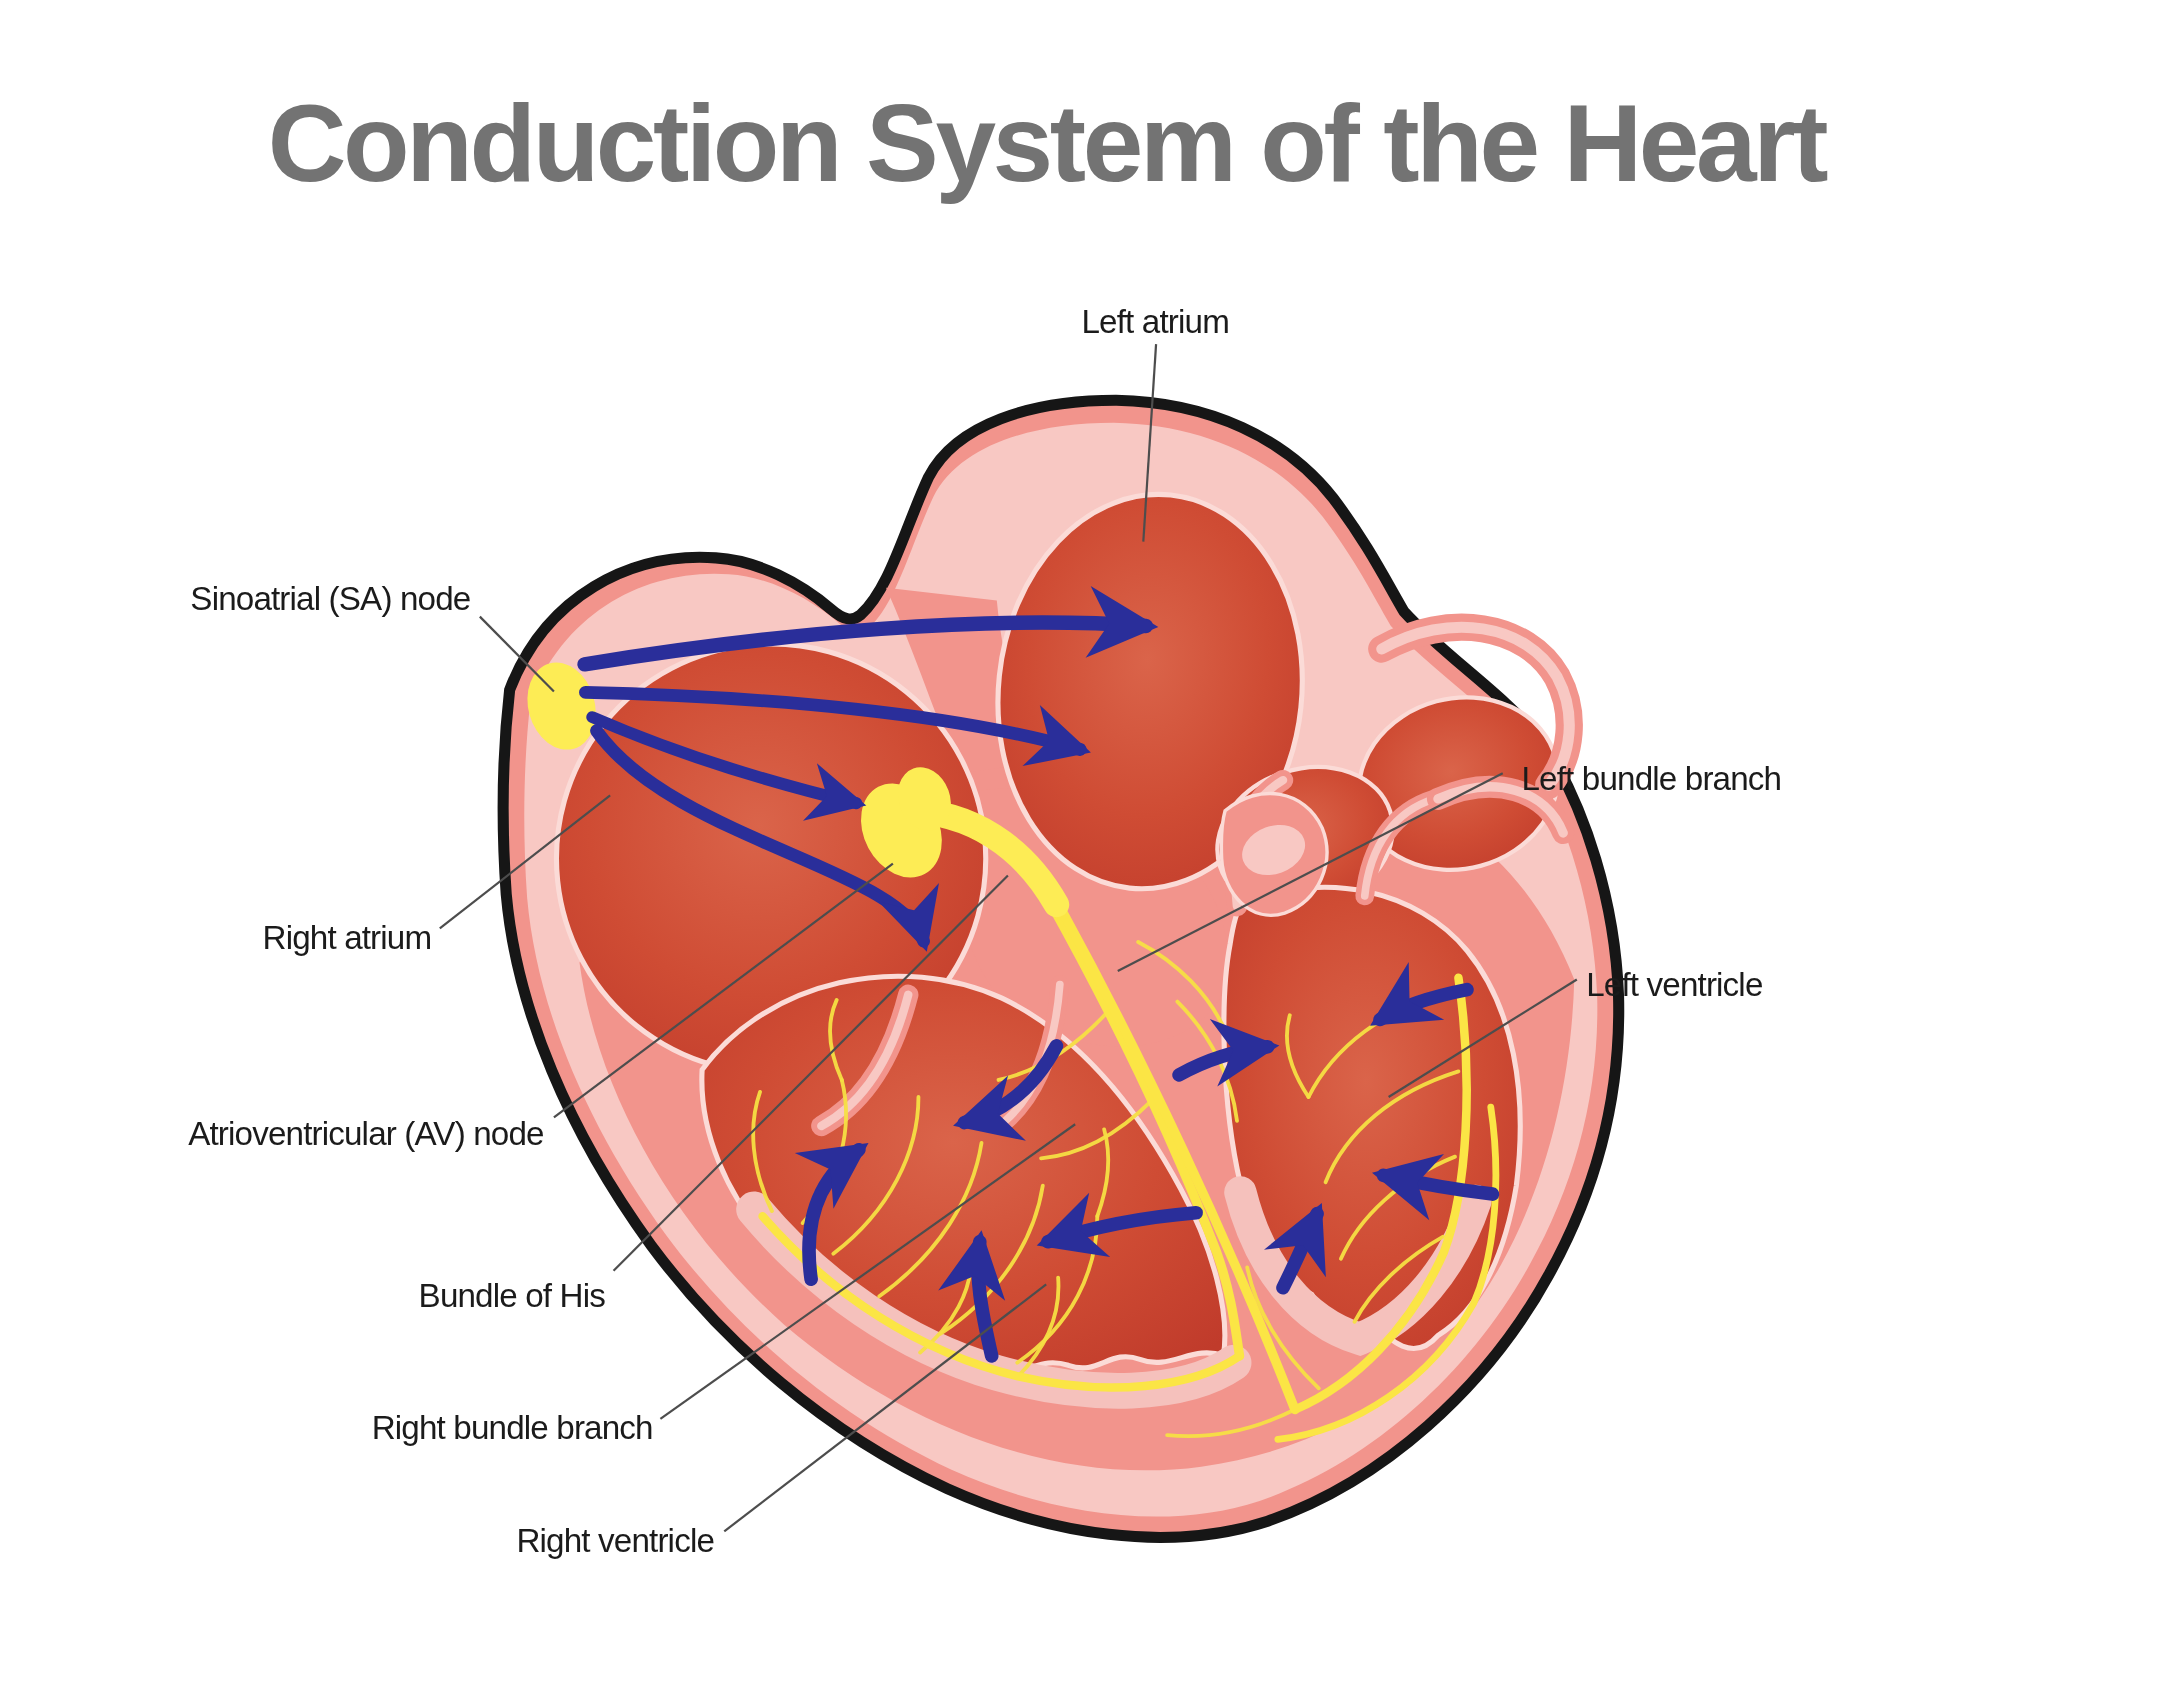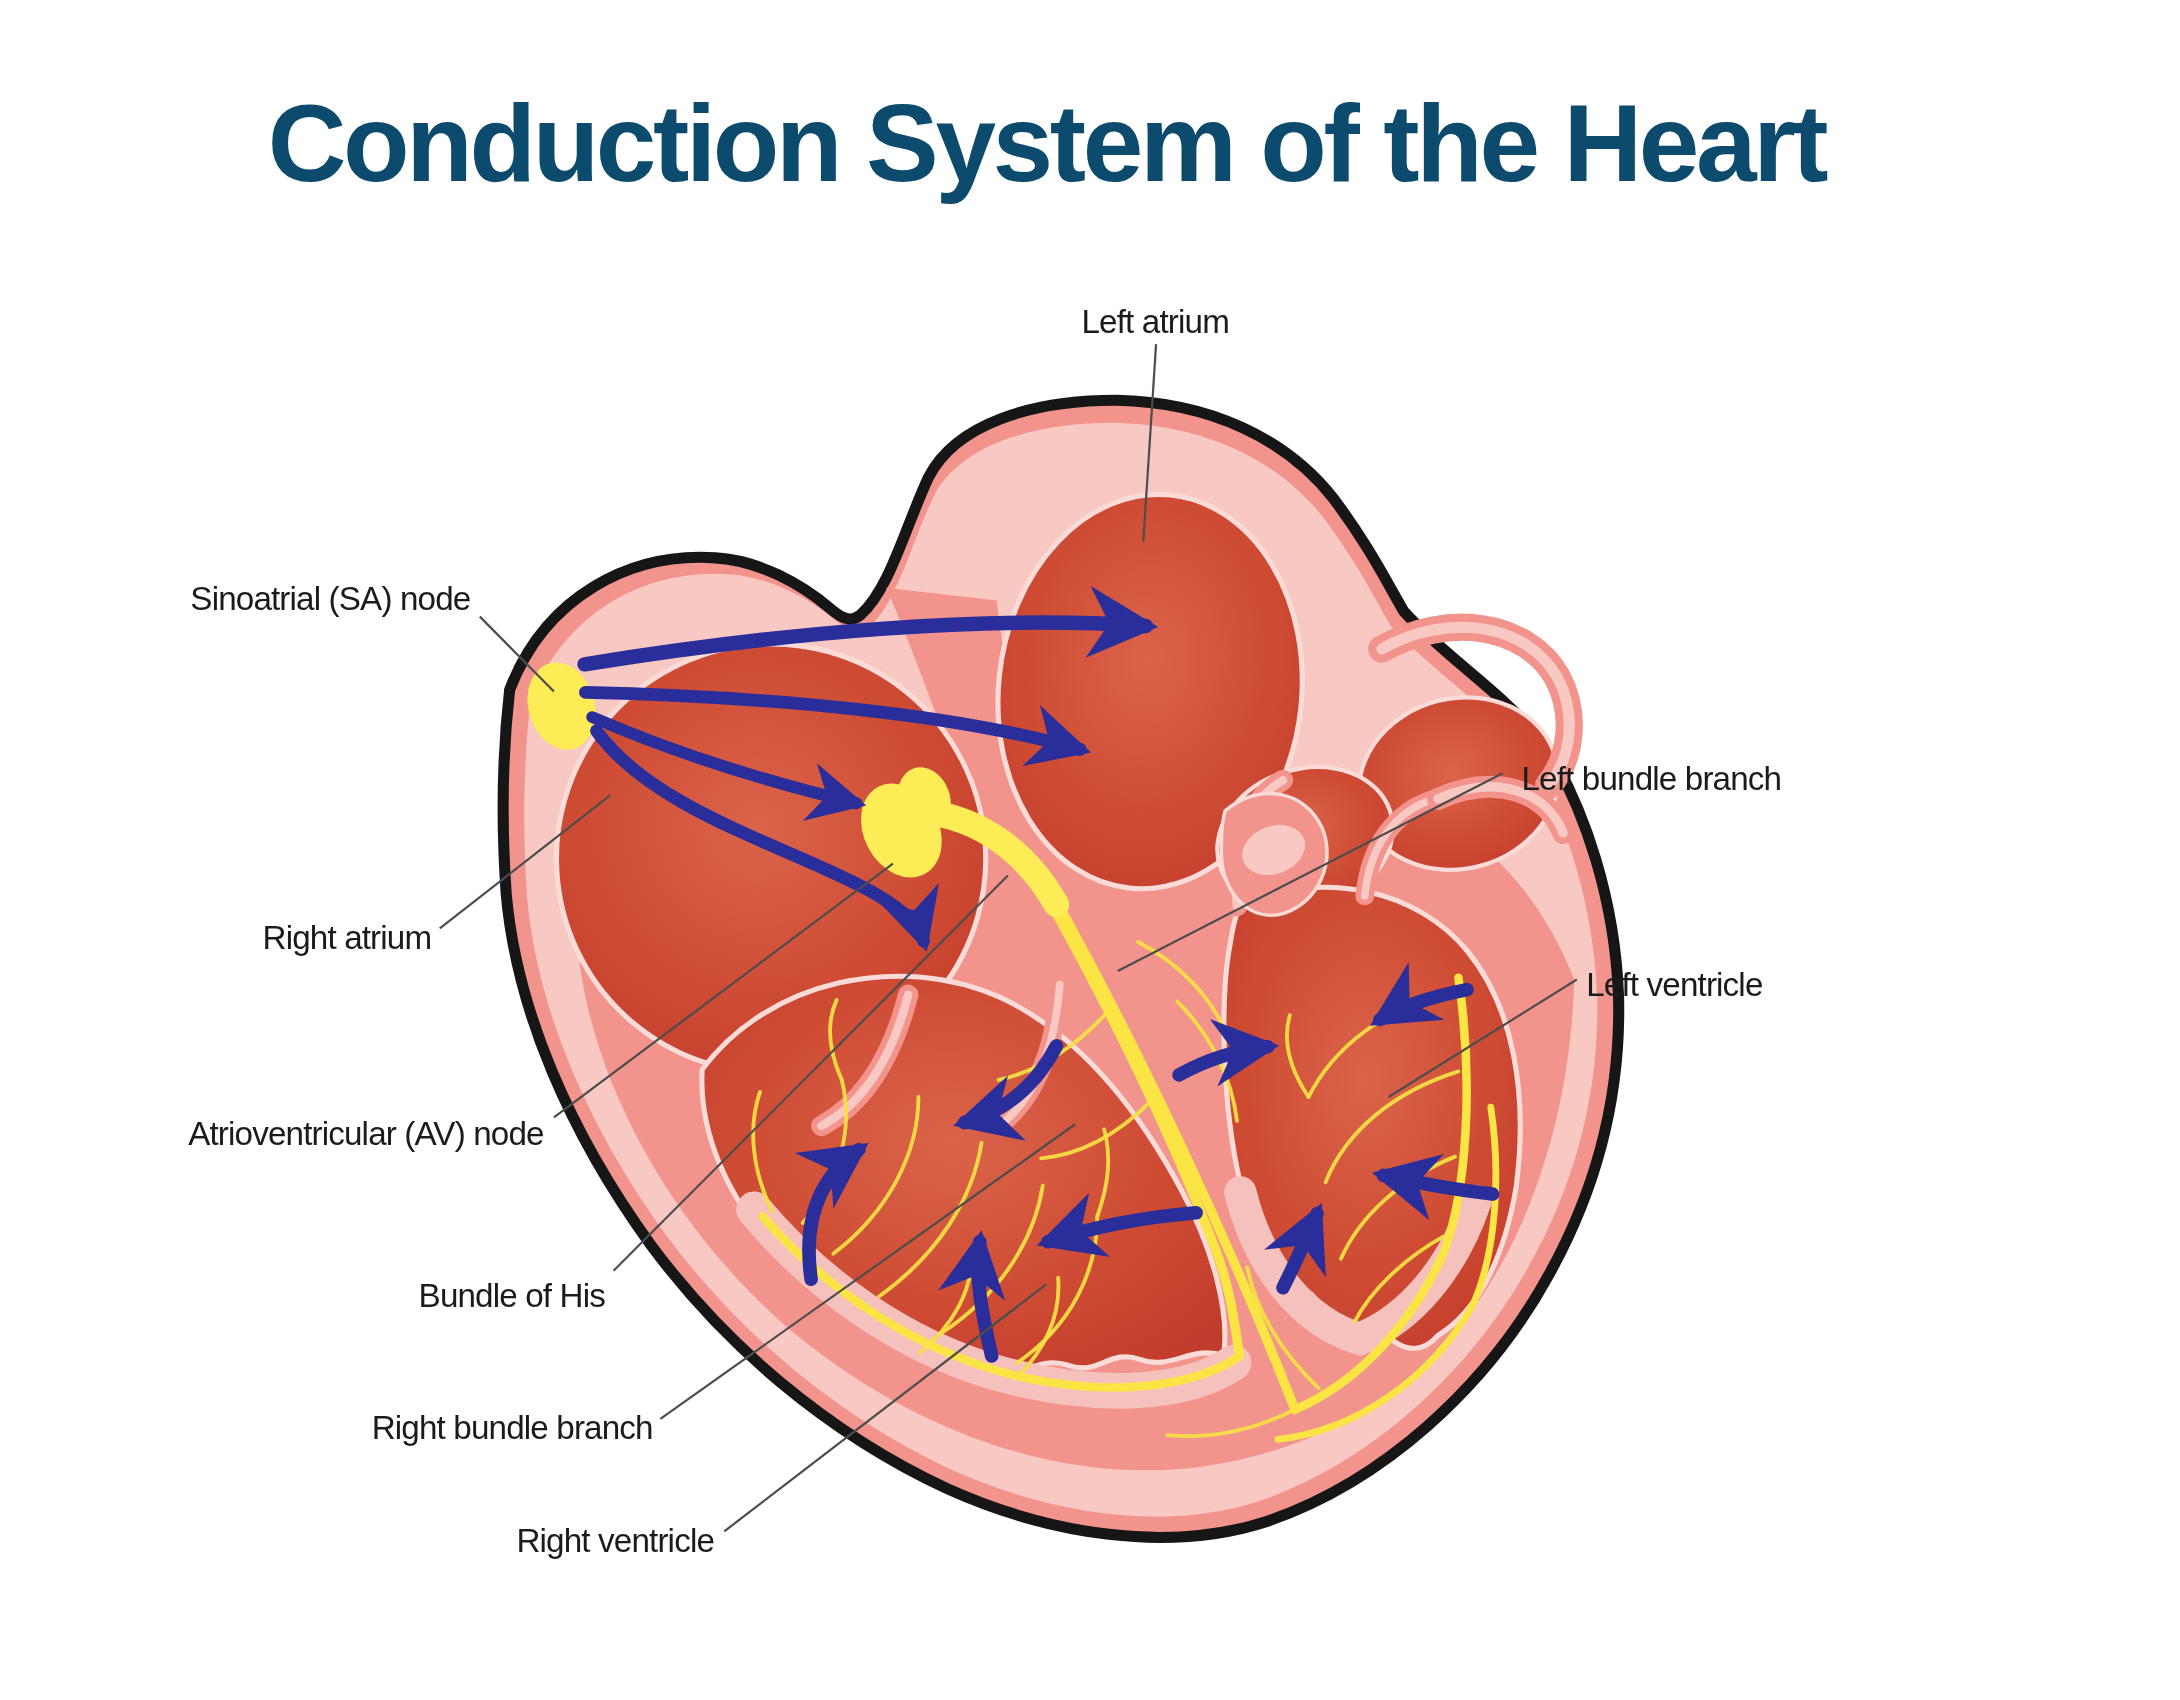--- a/index.html
+++ b/index.html
@@ -1,19 +1,19 @@
 <!DOCTYPE html>
 <html style="font-size:13.6px"><head>
 <meta charset="utf-8">
 <style>
   html,body{margin:0;padding:0;background:#ffffff;}
   .canvas{position:relative;width:2181px;height:1700px;background:#ffffff;overflow:hidden;
           font-family:"Liberation Sans",sans-serif;}
   .title{position:absolute;left:0;top:89px;width:2093px;text-align:center;
-         font-size:109px;font-weight:700;letter-spacing:-3.4px;color:#0c4a6e;line-height:1;}
+         font-size:109px;font-weight:700;letter-spacing:-3.4px;color:#737373;line-height:1;}
   svg{position:absolute;left:0;top:0;}
   .label{font-family:"Liberation Sans",sans-serif;font-size:39px;letter-spacing:-1px;fill:#1b1b1b;}
   .leader{stroke:#4d4d4d;stroke-width:2.6;}
   .arrow{stroke:#2a2e9a;fill:none;stroke-linecap:round;}
   .fiber{stroke:#f6df43;fill:none;stroke-linecap:round;stroke-width:4.5;opacity:.95;}
   .bundle{stroke:#fbe545;fill:none;stroke-linecap:round;}
   .wallstroke{fill:none;stroke-linecap:round;}
 </style>
 </head>
 <body>

